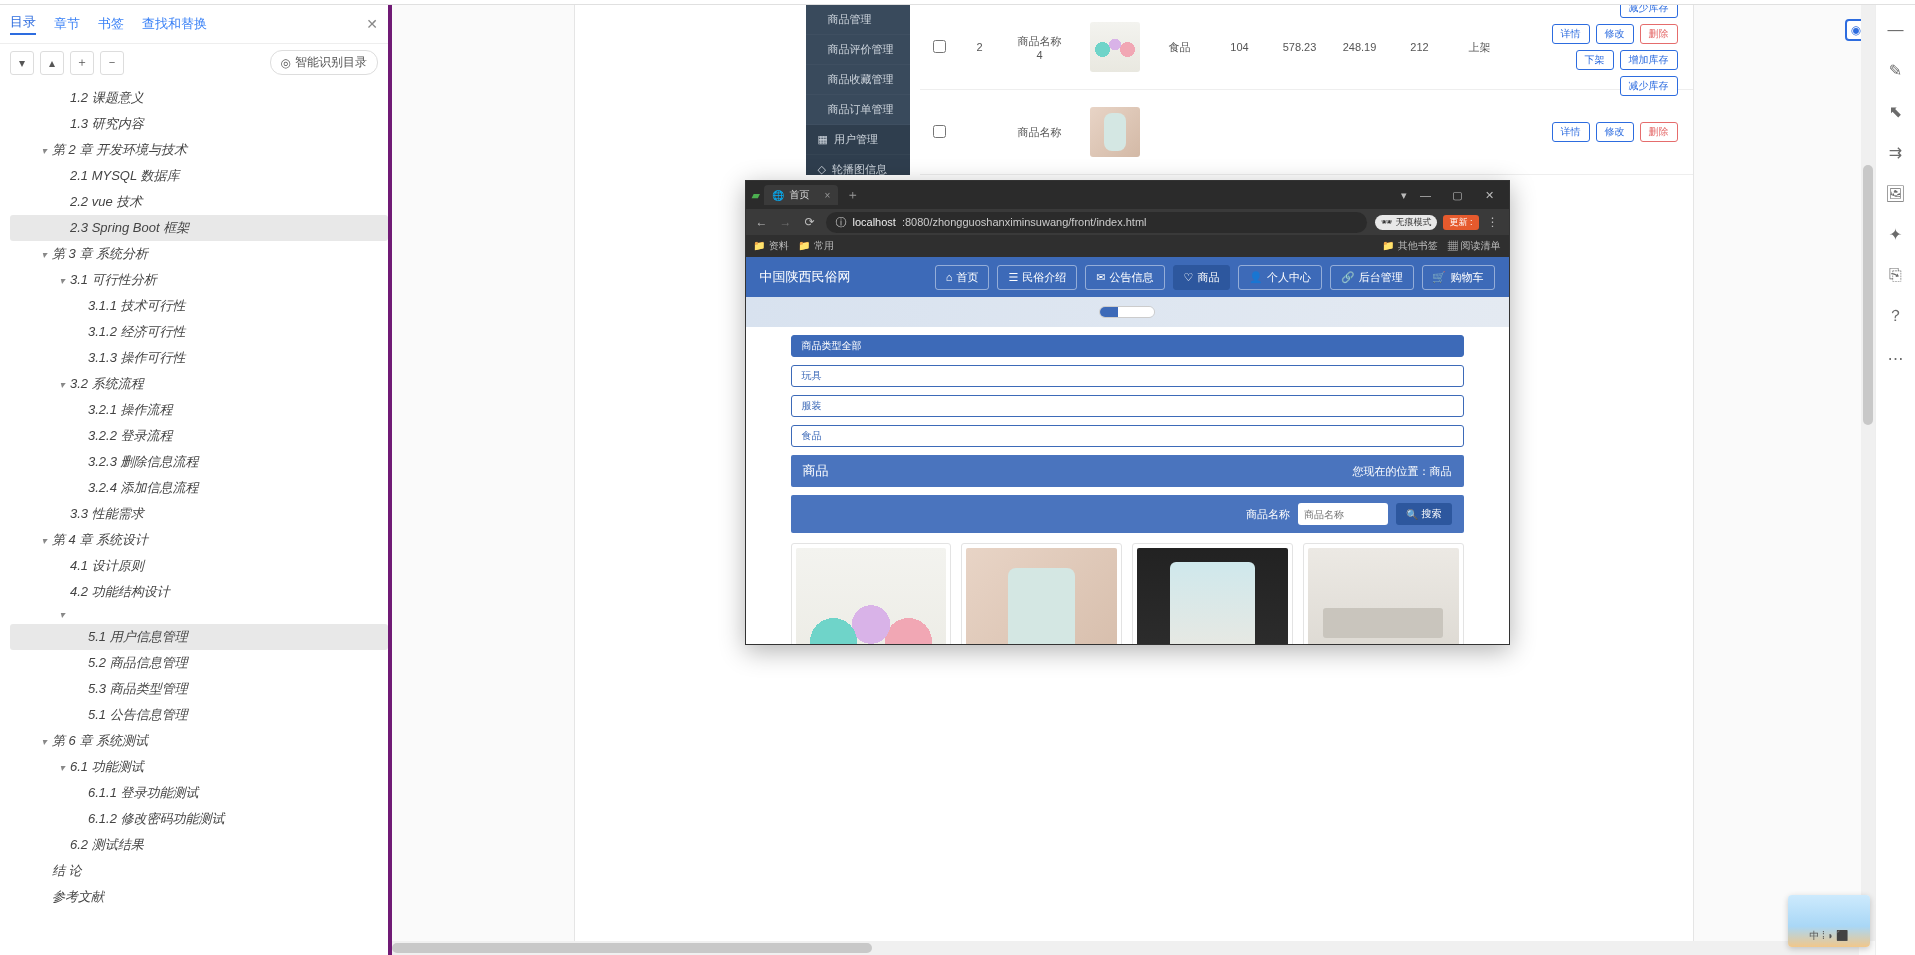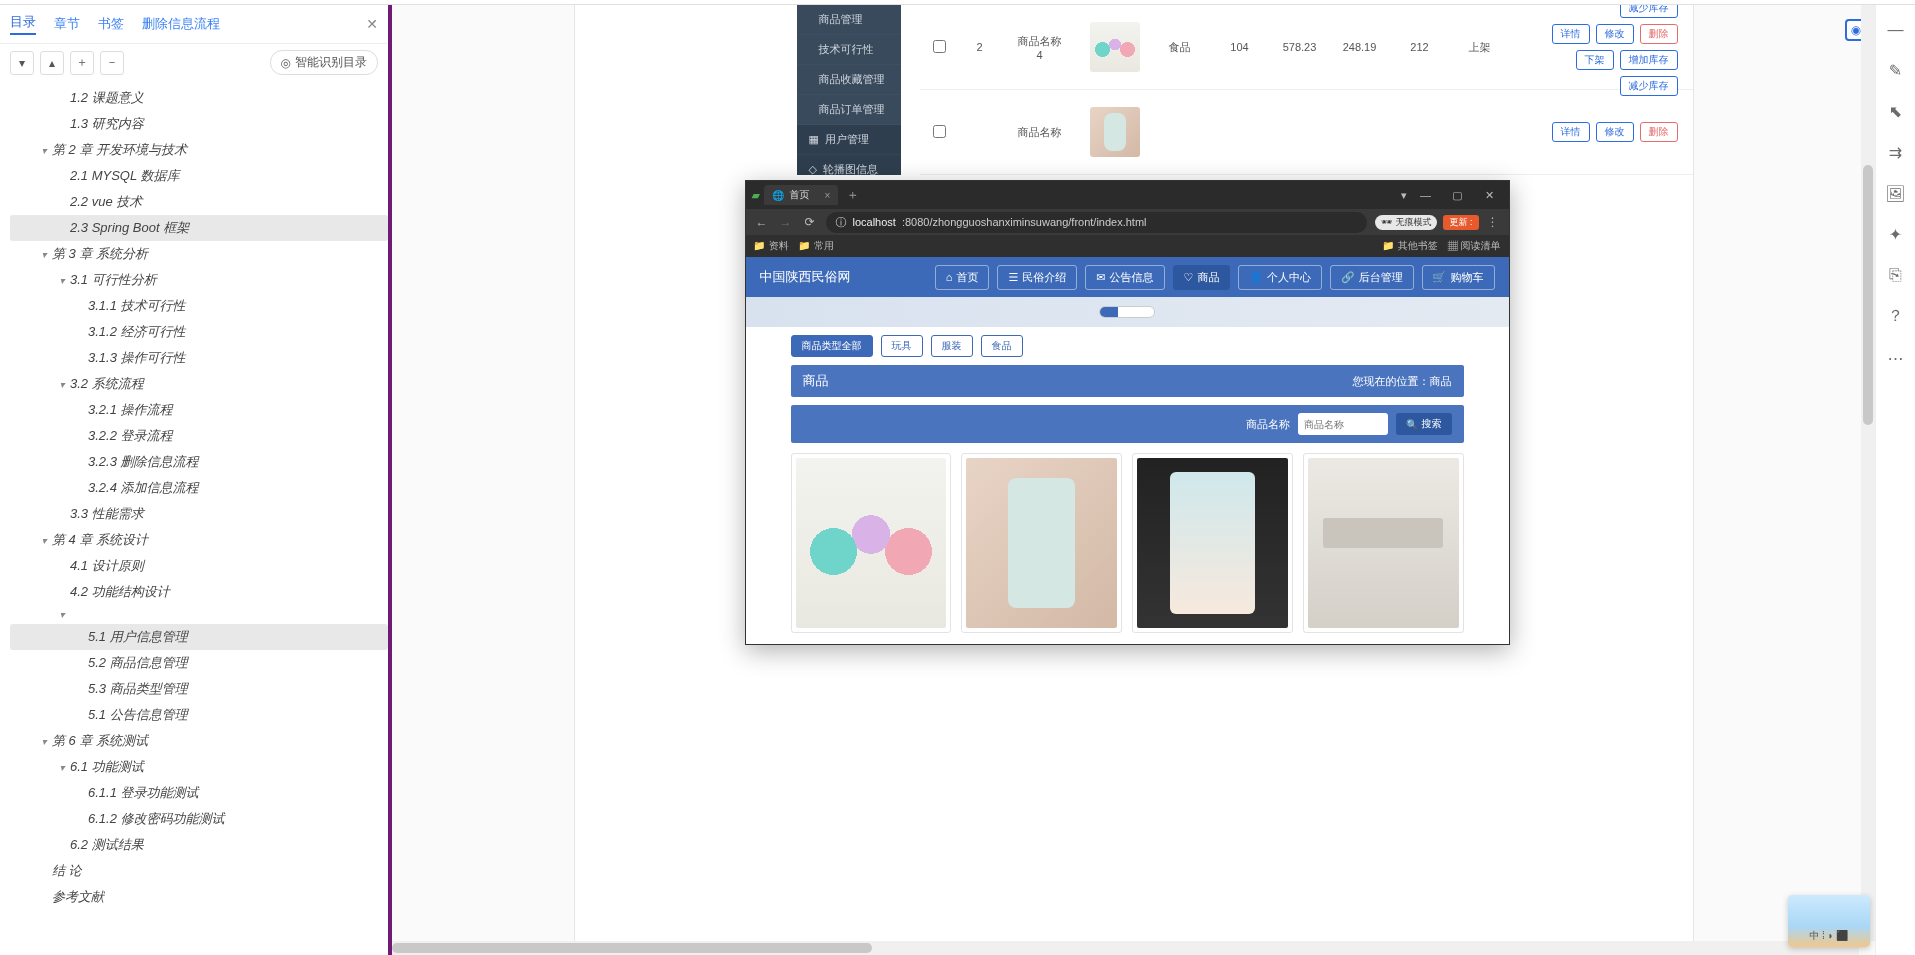--- a/index.html
+++ b/index.html
@@ -28,21 +28,21 @@
 .outline .lv2 { padding-left: 46px; }
 .outline .lv3 { padding-left: 64px; }
 
 
 .docview { flex: 1; background: #fafafa; position: relative; overflow: hidden; }
 .docview-inner { position: absolute; inset: 0; overflow: auto; }
 .docpage-bg { margin: 0 auto; width: 1120px; min-height: 1100px; background: #fff; border-left: 1px solid #e5e5e5; border-right: 1px solid #e5e5e5; position: relative; }
 
 
 .admin-frag { position: absolute; top: 0; left: 215px; right: 0; height: 170px; overflow: hidden; }
-.admin-frag .af-side { position: absolute; left: 7px; top: 0; width: 104px; height: 170px; background: #394a5c; color: #cfd6de; font-size: 11px; }
+.admin-frag .af-side { position: absolute; left: 16px; top: 0; width: 104px; height: 170px; background: #394a5c; color: #cfd6de; font-size: 11px; }
 .af-side .mi { padding: 7px 0 7px 22px; border-bottom: 1px solid rgba(255,255,255,0.03); }
 .af-side .mi.group { background: #2f3e4e; display: flex; align-items: center; gap: 6px; padding-left: 12px; }
 .admin-frag .af-table { position: absolute; left: 130px; right: 0; top: 0; height: 170px; background: #fff; }
 .af-row { display: flex; align-items: center; height: 85px; border-bottom: 1px solid #eee; font-size: 11px; color: #555; }
 .af-row > div { text-align: center; }
 .af-col-chk { width: 40px; }
 .af-col-idx { width: 40px; }
 .af-col-name { width: 80px; }
 .af-col-img { width: 70px; }
 .af-col-img .pimg { width: 50px; height: 50px; border-radius: 3px; margin: 0 auto; }
@@ -72,21 +72,21 @@
 
 .page .phdr { height: 40px; background: #3d6ab8; display: flex; align-items: center; padding: 4px 14px; gap: 10px; }
 .phdr .brand { color: #fff; font-size: 13px; font-weight: 500; }
 .phdr .nav { margin-left: auto; display: flex; gap: 8px; }
 .phdr .nbtn { border: 1px solid rgba(255,255,255,0.45); color: #fff; font-size: 11px; padding: 4px 10px; border-radius: 3px; display: flex; align-items: center; gap: 4px; cursor: pointer; }
 .phdr .nbtn.active { background: #2d579e; border-color: #2d579e; }
 .page .banner { height: 30px; background: linear-gradient(90deg,#d8e2ef,#e4eaf2); position: relative; }
 .banner .dots { position: absolute; left: 50%; top: 50%; transform: translate(-50%,-50%); display: flex; gap: 0; border-radius: 10px; overflow: hidden; border: 1px solid #ccc; }
 .banner .dot { width: 18px; height: 10px; background: #fff; }
 .banner .dot.on { background: #3d6ab8; }
-.page .chips { padding: 8px 45px; display: flex; gap: 8px; }
+.page .chips { padding: 8px 45px; display: flex; gap: 8px; flex-direction: column; }
 .chips .chip { border: 1px solid #3d6ab8; color: #3d6ab8; font-size: 10px; padding: 3px 10px; border-radius: 3px; cursor: pointer; }
 .chips .chip.on { background: #3d6ab8; color: #fff; }
 .page .bcrow { margin: 0 45px; background: #4a74be; color: #fff; padding: 7px 12px; display: flex; align-items: center; font-size: 12px; border-radius: 2px; }
 .bcrow .title { font-size: 13px; }
 .bcrow .loc { margin-left: auto; font-size: 11px; }
 .page .searchrow { margin: 8px 45px 0 45px; background: #4a74be; padding: 8px 12px; display: flex; align-items: center; justify-content: flex-end; gap: 8px; border-radius: 2px; }
 .searchrow .lbl { color: #fff; font-size: 11px; }
 .searchrow input { width: 90px; height: 22px; border: none; border-radius: 3px; padding: 0 6px; font-size: 10px; }
 .searchrow .sbtn2 { background: #2d579e; color: #fff; border-radius: 3px; padding: 4px 10px; font-size: 10px; display: flex; align-items: center; gap: 3px; cursor: pointer; }
 .page .grid { display: flex; gap: 10px; padding: 10px 45px 6px 45px; }
@@ -127,21 +127,21 @@
 
 <div class="menubar"></div>
 
 <div class="layout">
 
   <div class="sidebar">
     <div class="sidebar-tabs">
       <span class="tab active">目录</span>
       <span class="tab">章节</span>
       <span class="tab">书签</span>
-      <span class="tab">删除信息流程</span>
+      <span class="tab">查找和替换</span>
       <span class="close">✕</span>
     </div>
     <div class="sidebar-toolbar">
       <div class="sbtn">▾</div>
       <div class="sbtn">▴</div>
       <div class="sbtn">＋</div>
       <div class="sbtn">－</div>
       <div class="smart">
         <span>◎</span>
         <span>智能识别目录</span>
@@ -280,21 +280,21 @@
   </div>
 
   <div class="docview">
     <div class="bmk">◉</div>
     <div class="docview-inner">
       <div class="docpage-bg">
 
         <div class="admin-frag">
           <div class="af-side">
             <div class="mi">商品管理</div>
-            <div class="mi">技术可行性</div>
+            <div class="mi">商品评价管理</div>
             <div class="mi">商品收藏管理</div>
             <div class="mi">商品订单管理</div>
             <div class="mi group">
                 <span>▦</span>
                 <span>用户管理</span>
               </div>
             <div class="mi group">
                 <span>◇</span>
                 <span>轮播图信息</span>
               </div>

